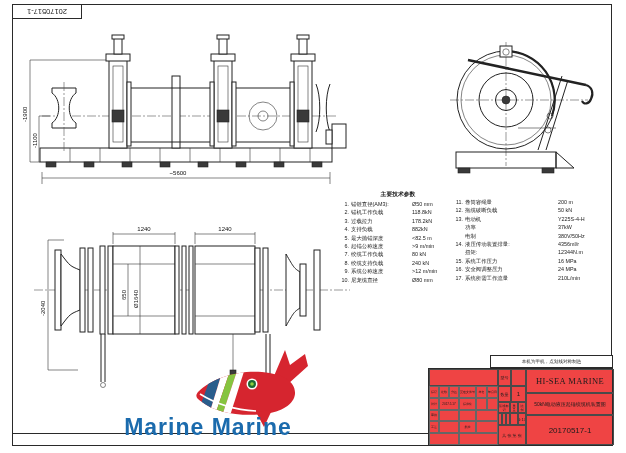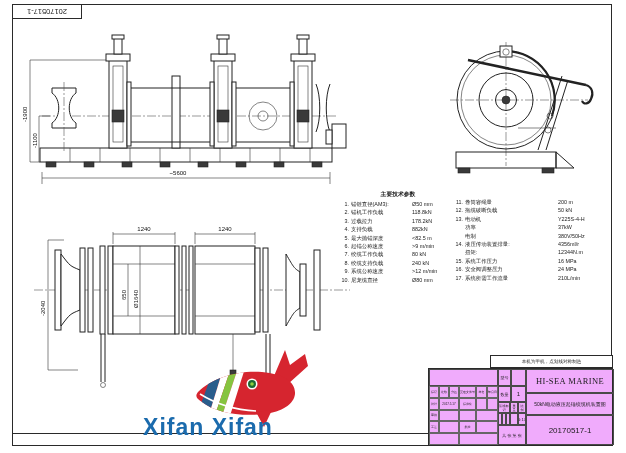--- a/index.html
+++ b/index.html
@@ -21,21 +21,21 @@
   .spec-col.left{left:338px;top:200px;width:116px;}
   .spec-col.right{left:452px;top:198px;width:160px;}
   .spec-row{display:flex;font-size:5.4px;line-height:8.4px;white-space:nowrap;}
   .s-num{flex:none;width:11px;text-align:right;margin-right:2px;}
   .s-label{flex:1;overflow:hidden;}
   .s-value{flex:none;width:42px;}
   .spec-col.right .s-value{width:54px;}
   .note-cell{position:absolute;left:490px;top:355px;width:123px;height:13px;border:0.8px solid #2a2a2a;
              box-sizing:border-box;display:flex;align-items:center;justify-content:center;font-size:4.6px;background:#fff;}
   .tblock{position:absolute;left:428px;top:368px;width:185px;height:78px;border:1px solid #2a2a2a;
-          box-sizing:border-box;background:#f0abfc;}
+          box-sizing:border-box;background:#ef4444;}
   .tb-cell{position:absolute;box-sizing:border-box;border:0.7px solid #4a4a4a;display:flex;
            align-items:center;justify-content:center;overflow:hidden;text-align:center;}
   .sig{position:absolute;left:0;top:17px;width:69px;height:59px;display:flex;flex-direction:column;}
   .sig-row{flex:1;display:flex;}
   .sig-c{border:0.5px solid #666;box-sizing:border-box;font-size:3px;display:flex;align-items:center;
          justify-content:center;overflow:hidden;white-space:nowrap;}
   .underline{position:absolute;left:12px;top:433px;width:416px;height:1px;background:#2a2a2a;z-index:1;}
   .logo-text{position:absolute;left:58px;top:414px;width:300px;text-align:center;z-index:3;
              font-size:23px;font-weight:bold;color:#1b6bad;letter-spacing:1px;}
 </style>
@@ -401,14 +401,14 @@
     </g>
     <g>
       <circle cx="62" cy="36" r="5.5" fill="#ffffff"></circle>
       <circle cx="62" cy="36" r="4" fill="#1d6b33"></circle>
       <circle cx="62" cy="36" r="1.8" fill="#8fd13f"></circle>
     </g>
     <g>
       <path d="M66,64 L74,79 L82,62 Z" fill="#d6252f"></path>
     </g>
   </svg>
-  <div class="logo-text">Xifan Xifan</div>
+  <div class="logo-text">Marine Marine</div>
 </div>
 
 </body></html>

